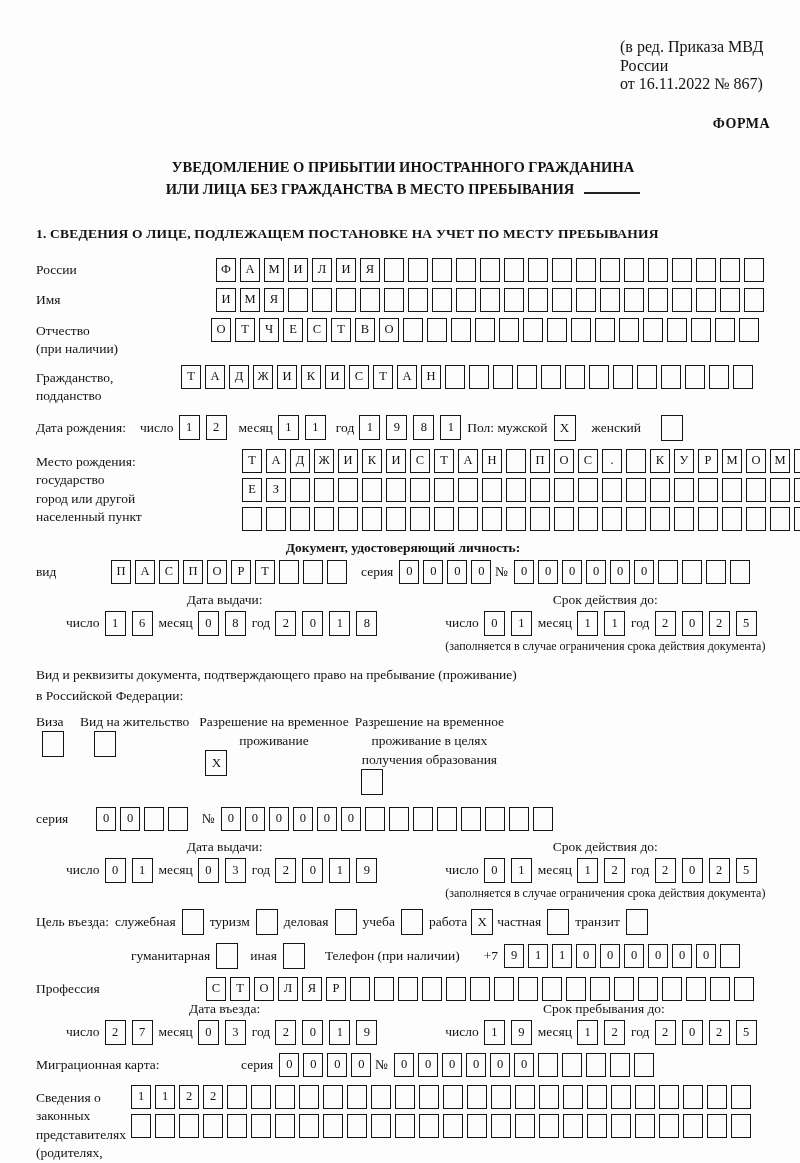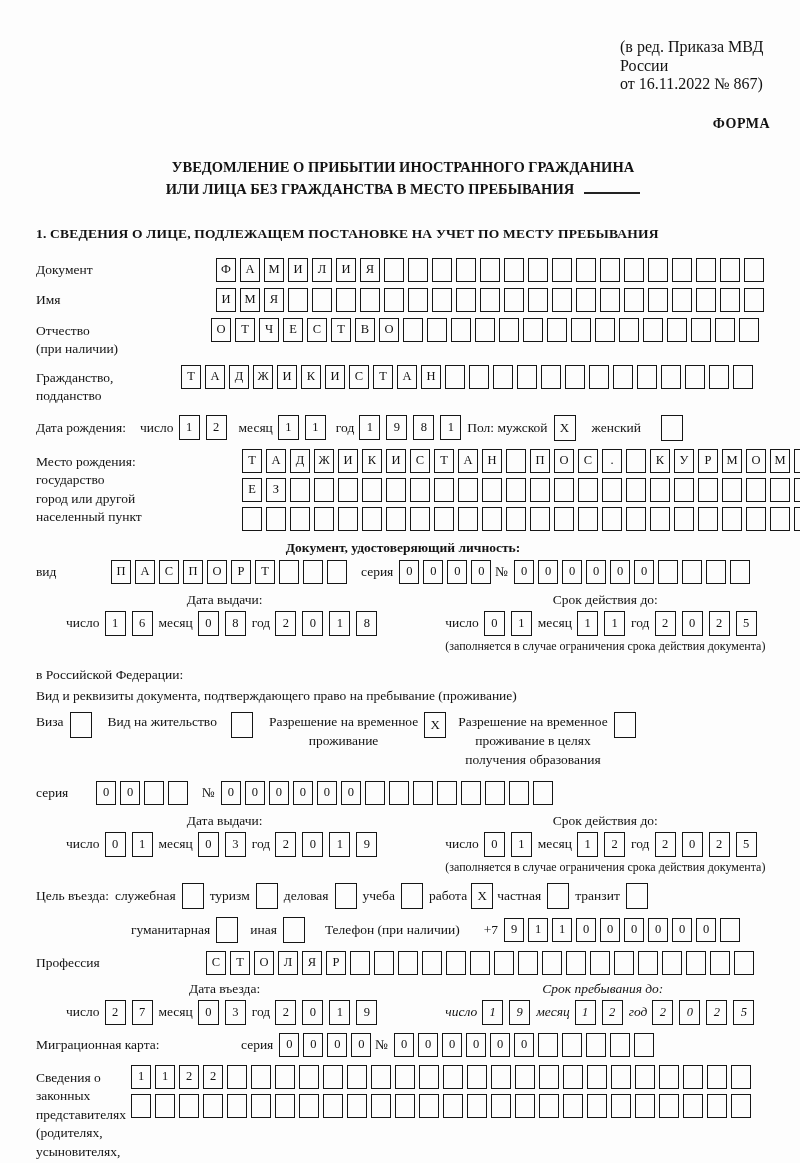--- a/index.html
+++ b/index.html
@@ -47,21 +47,21 @@
   .dheading { text-align:center; margin-bottom:3px; }
   .note { font-size:12px; margin-top:3px; }
 
   .cbox {
     flex:0 0 auto;
     width:22px; height:26px;
     border:1.6px solid #161616;
     display:inline-flex; align-items:center; justify-content:center;
     font-size:13px; margin:0 6px;
   }
-  .opt { display:flex; align-items:flex-start; }
+  .opt { display:flex; align-items:flex-start;flex-direction:column; }
   .opt .cbox { margin-top:0; }
   .opt-text { text-align:center; line-height:19px; white-space:pre-line; }
 
   .center-bold { text-align:center; font-weight:bold; margin-top:10px; }
   .inline { display:flex; align-items:center; }
   .gap6 { width:6px; } .gap10 { width:10px; } .gap14 { width:14px; }
 </style>
 </head>
 <body>
 
@@ -74,21 +74,21 @@
   <div class="title">
     <div>УВЕДОМЛЕНИЕ О ПРИБЫТИИ ИНОСТРАННОГО ГРАЖДАНИНА</div>
     <div>
       <span>ИЛИ ЛИЦА БЕЗ ГРАЖДАНСТВА В МЕСТО ПРЕБЫВАНИЯ</span><span class="title-underline"></span>
     </div>
   </div>
 
   <div class="sec-heading">1. СВЕДЕНИЯ О ЛИЦЕ, ПОДЛЕЖАЩЕМ ПОСТАНОВКЕ НА УЧЕТ ПО МЕСТУ ПРЕБЫВАНИЯ</div>
 
   <div class="row" style="margin-top:16px;">
-    <div class="lbl" style="width:180px;">Документ</div>
+    <div class="lbl" style="width:180px;">России</div>
     <div class="cells">
         <span class="cell">Ф</span>
         <span class="cell">А</span>
         <span class="cell">М</span>
         <span class="cell">И</span>
         <span class="cell">Л</span>
         <span class="cell">И</span>
         <span class="cell">Я</span>
         <span class="cell"></span>
         <span class="cell"></span>
@@ -399,22 +399,22 @@
             <span class="cell">0</span>
             <span class="cell">2</span>
             <span class="cell">5</span>
           </span>
       </div>
       <div class="note">(заполняется в случае ограничения срока действия документа)</div>
     </div>
   </div>
 
   <div style="margin-top:10px; line-height:21px;">
+    <div>Вид и реквизиты документа, подтверждающего право на пребывание (проживание)</div>
     <div>в Российской Федерации:</div>
-    <div>Вид и реквизиты документа, подтверждающего право на пребывание (проживание)</div>
   </div>
 
   <div class="row" style="margin-top:6px; align-items:flex-start;">
     <span class="opt">
       <span class="opt-text">Виза</span>
       <span class="cbox"></span>
     </span>
     <span class="gap10"></span>
     <span class="opt">
       <span class="opt-text">Вид на жительство</span>
@@ -578,21 +578,21 @@
         <span class="cell"></span>
         <span class="cell"></span>
         <span class="cell"></span>
         <span class="cell"></span>
         <span class="cell"></span>
         <span class="cell"></span>
         <span class="cell"></span>
       </div>
   </div>
 
-  <div class="date-pair" style="margin-top:6px;">
+  <div class="date-pair" style="margin-top:0;">
     <div style="margin-left:30px;">
       <div class="dheading">Дата въезда:</div>
       <div class="dgroup">
         <span class="dlbl">число</span>
         <span class="cells">
             <span class="cell">2</span>
             <span class="cell">7</span>
           </span>
         <span class="dlbl">месяц</span>
         <span class="cells">
@@ -601,21 +601,21 @@
           </span>
         <span class="dlbl">год</span>
         <span class="cells">
             <span class="cell">2</span>
             <span class="cell">0</span>
             <span class="cell">1</span>
             <span class="cell">9</span>
           </span>
       </div>
     </div>
-    <div style="margin-left:62px;font-style:italic;">
+    <div style="margin-left:62px;">
       <div class="dheading">Срок пребывания до:</div>
       <div class="dgroup">
         <span class="dlbl">число</span>
         <span class="cells">
             <span class="cell">1</span>
             <span class="cell">9</span>
           </span>
         <span class="dlbl">месяц</span>
         <span class="cells">
             <span class="cell">1</span>

